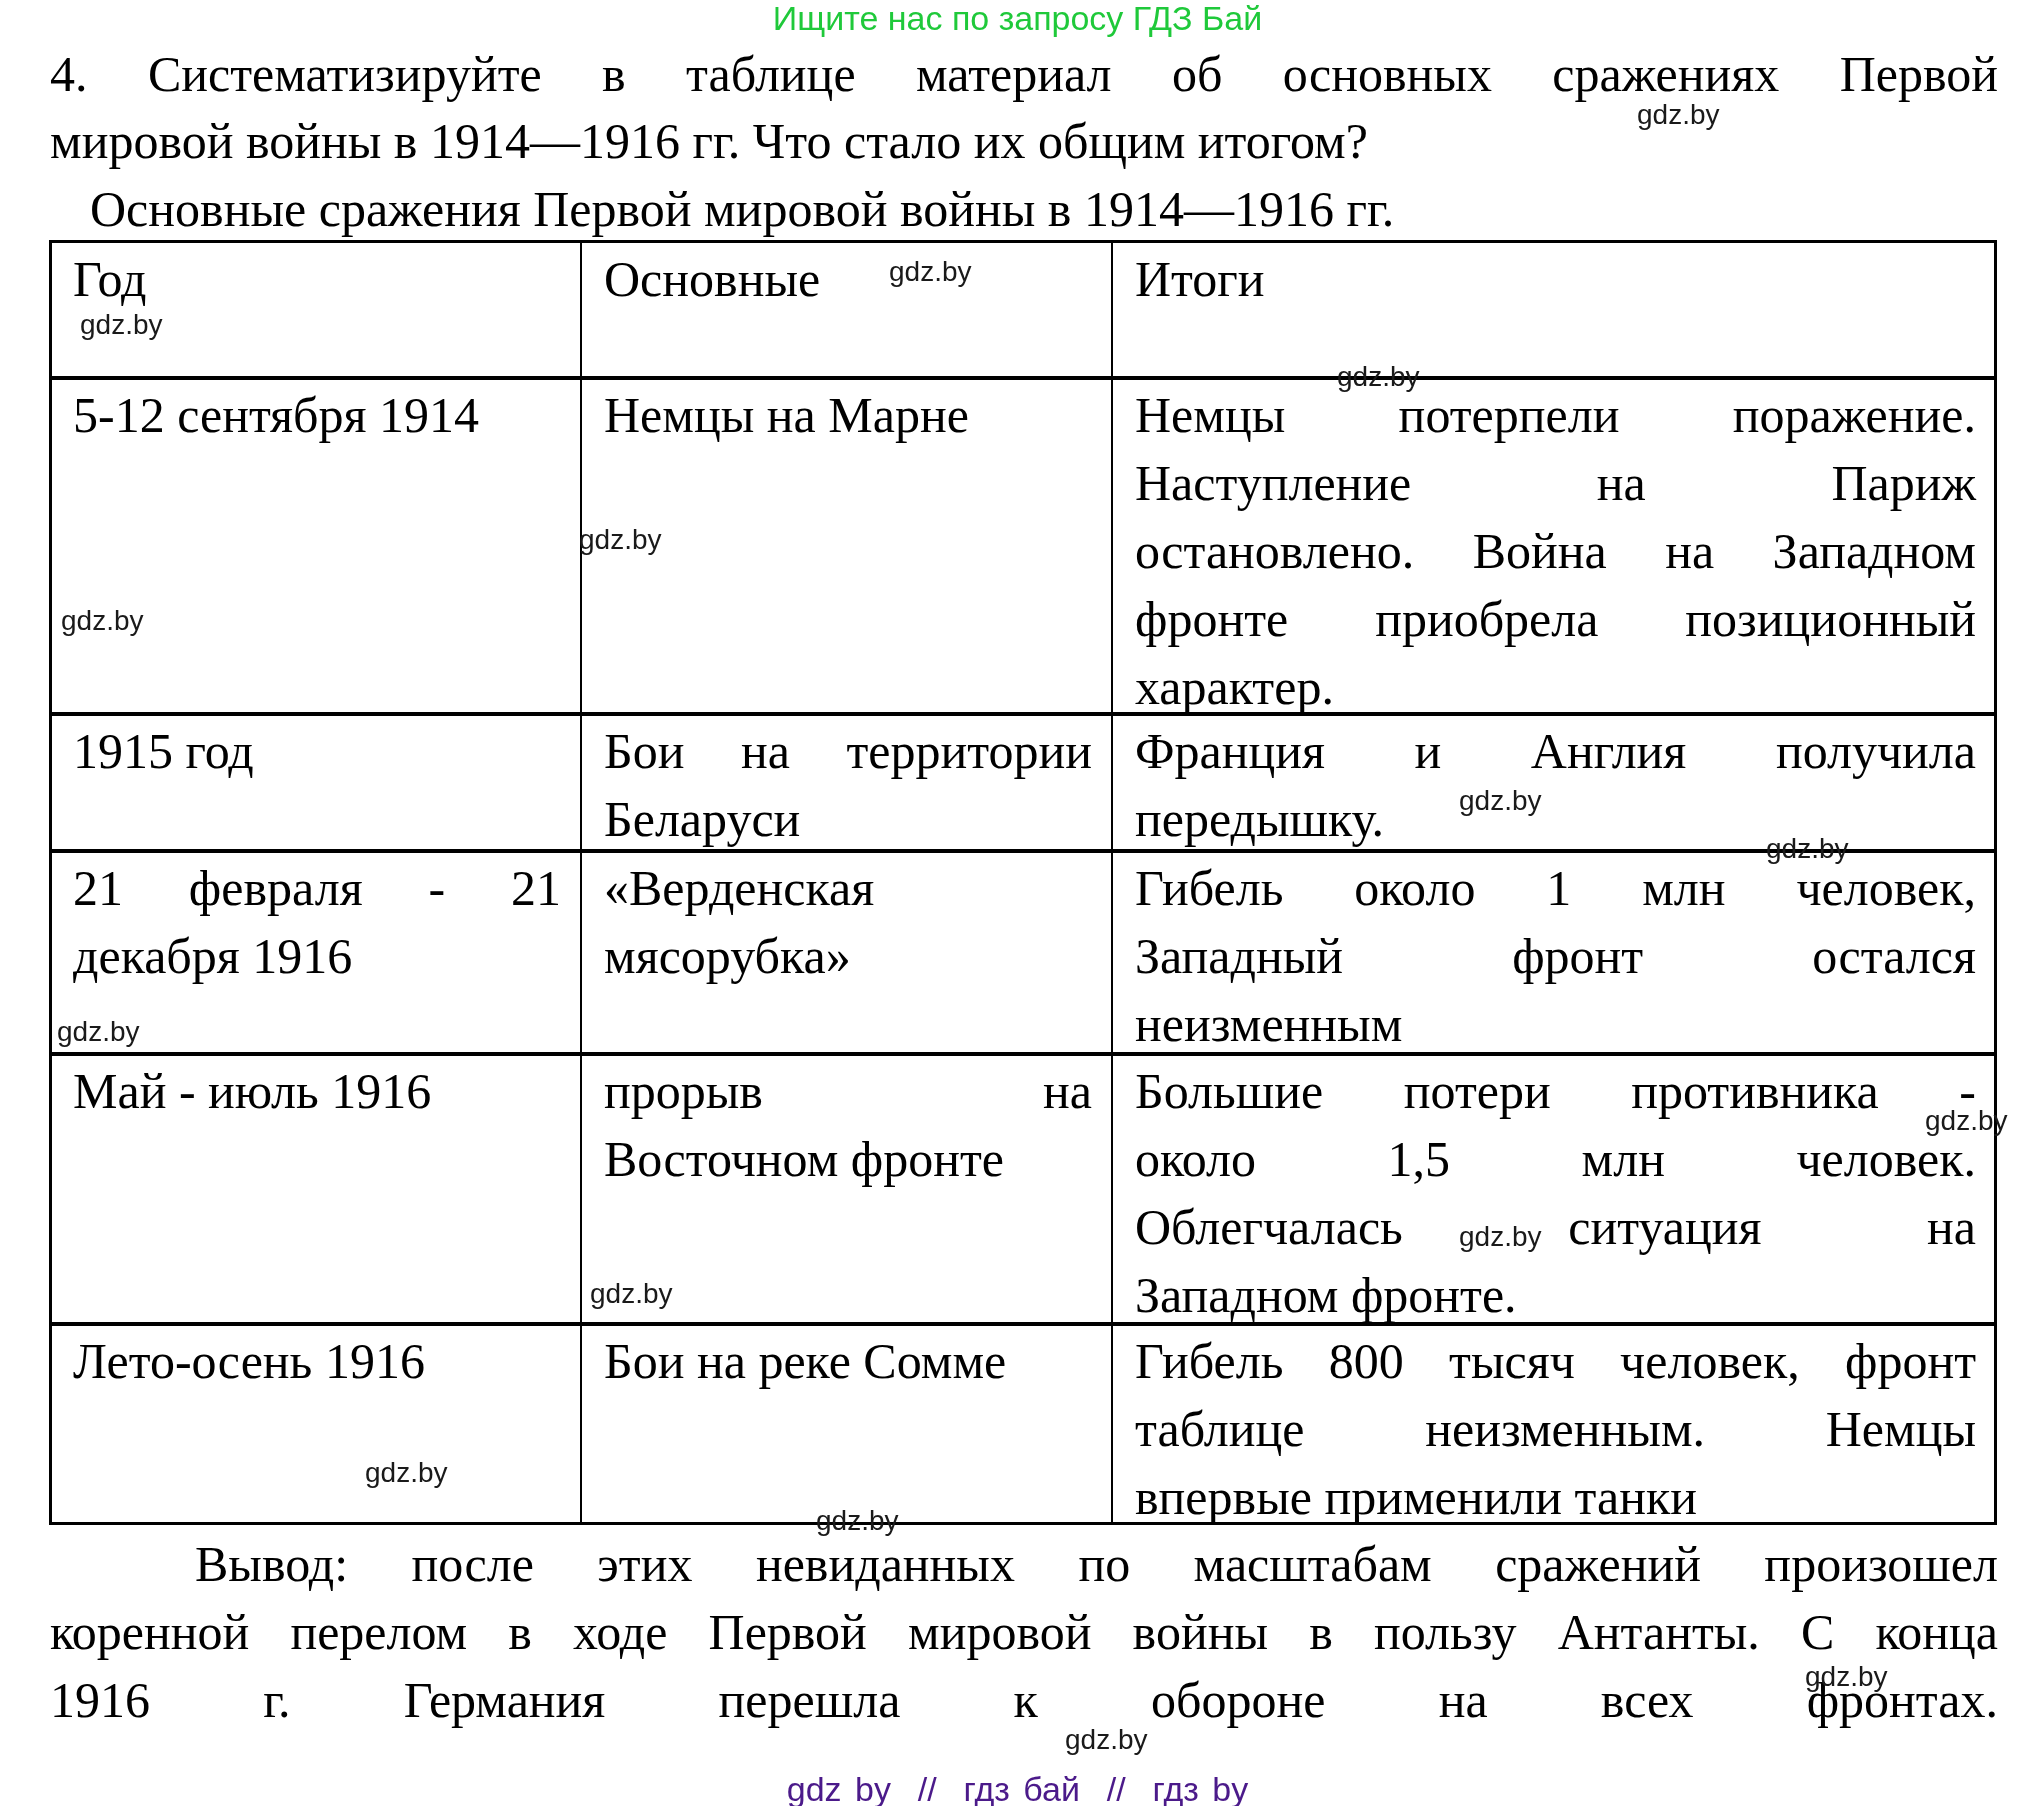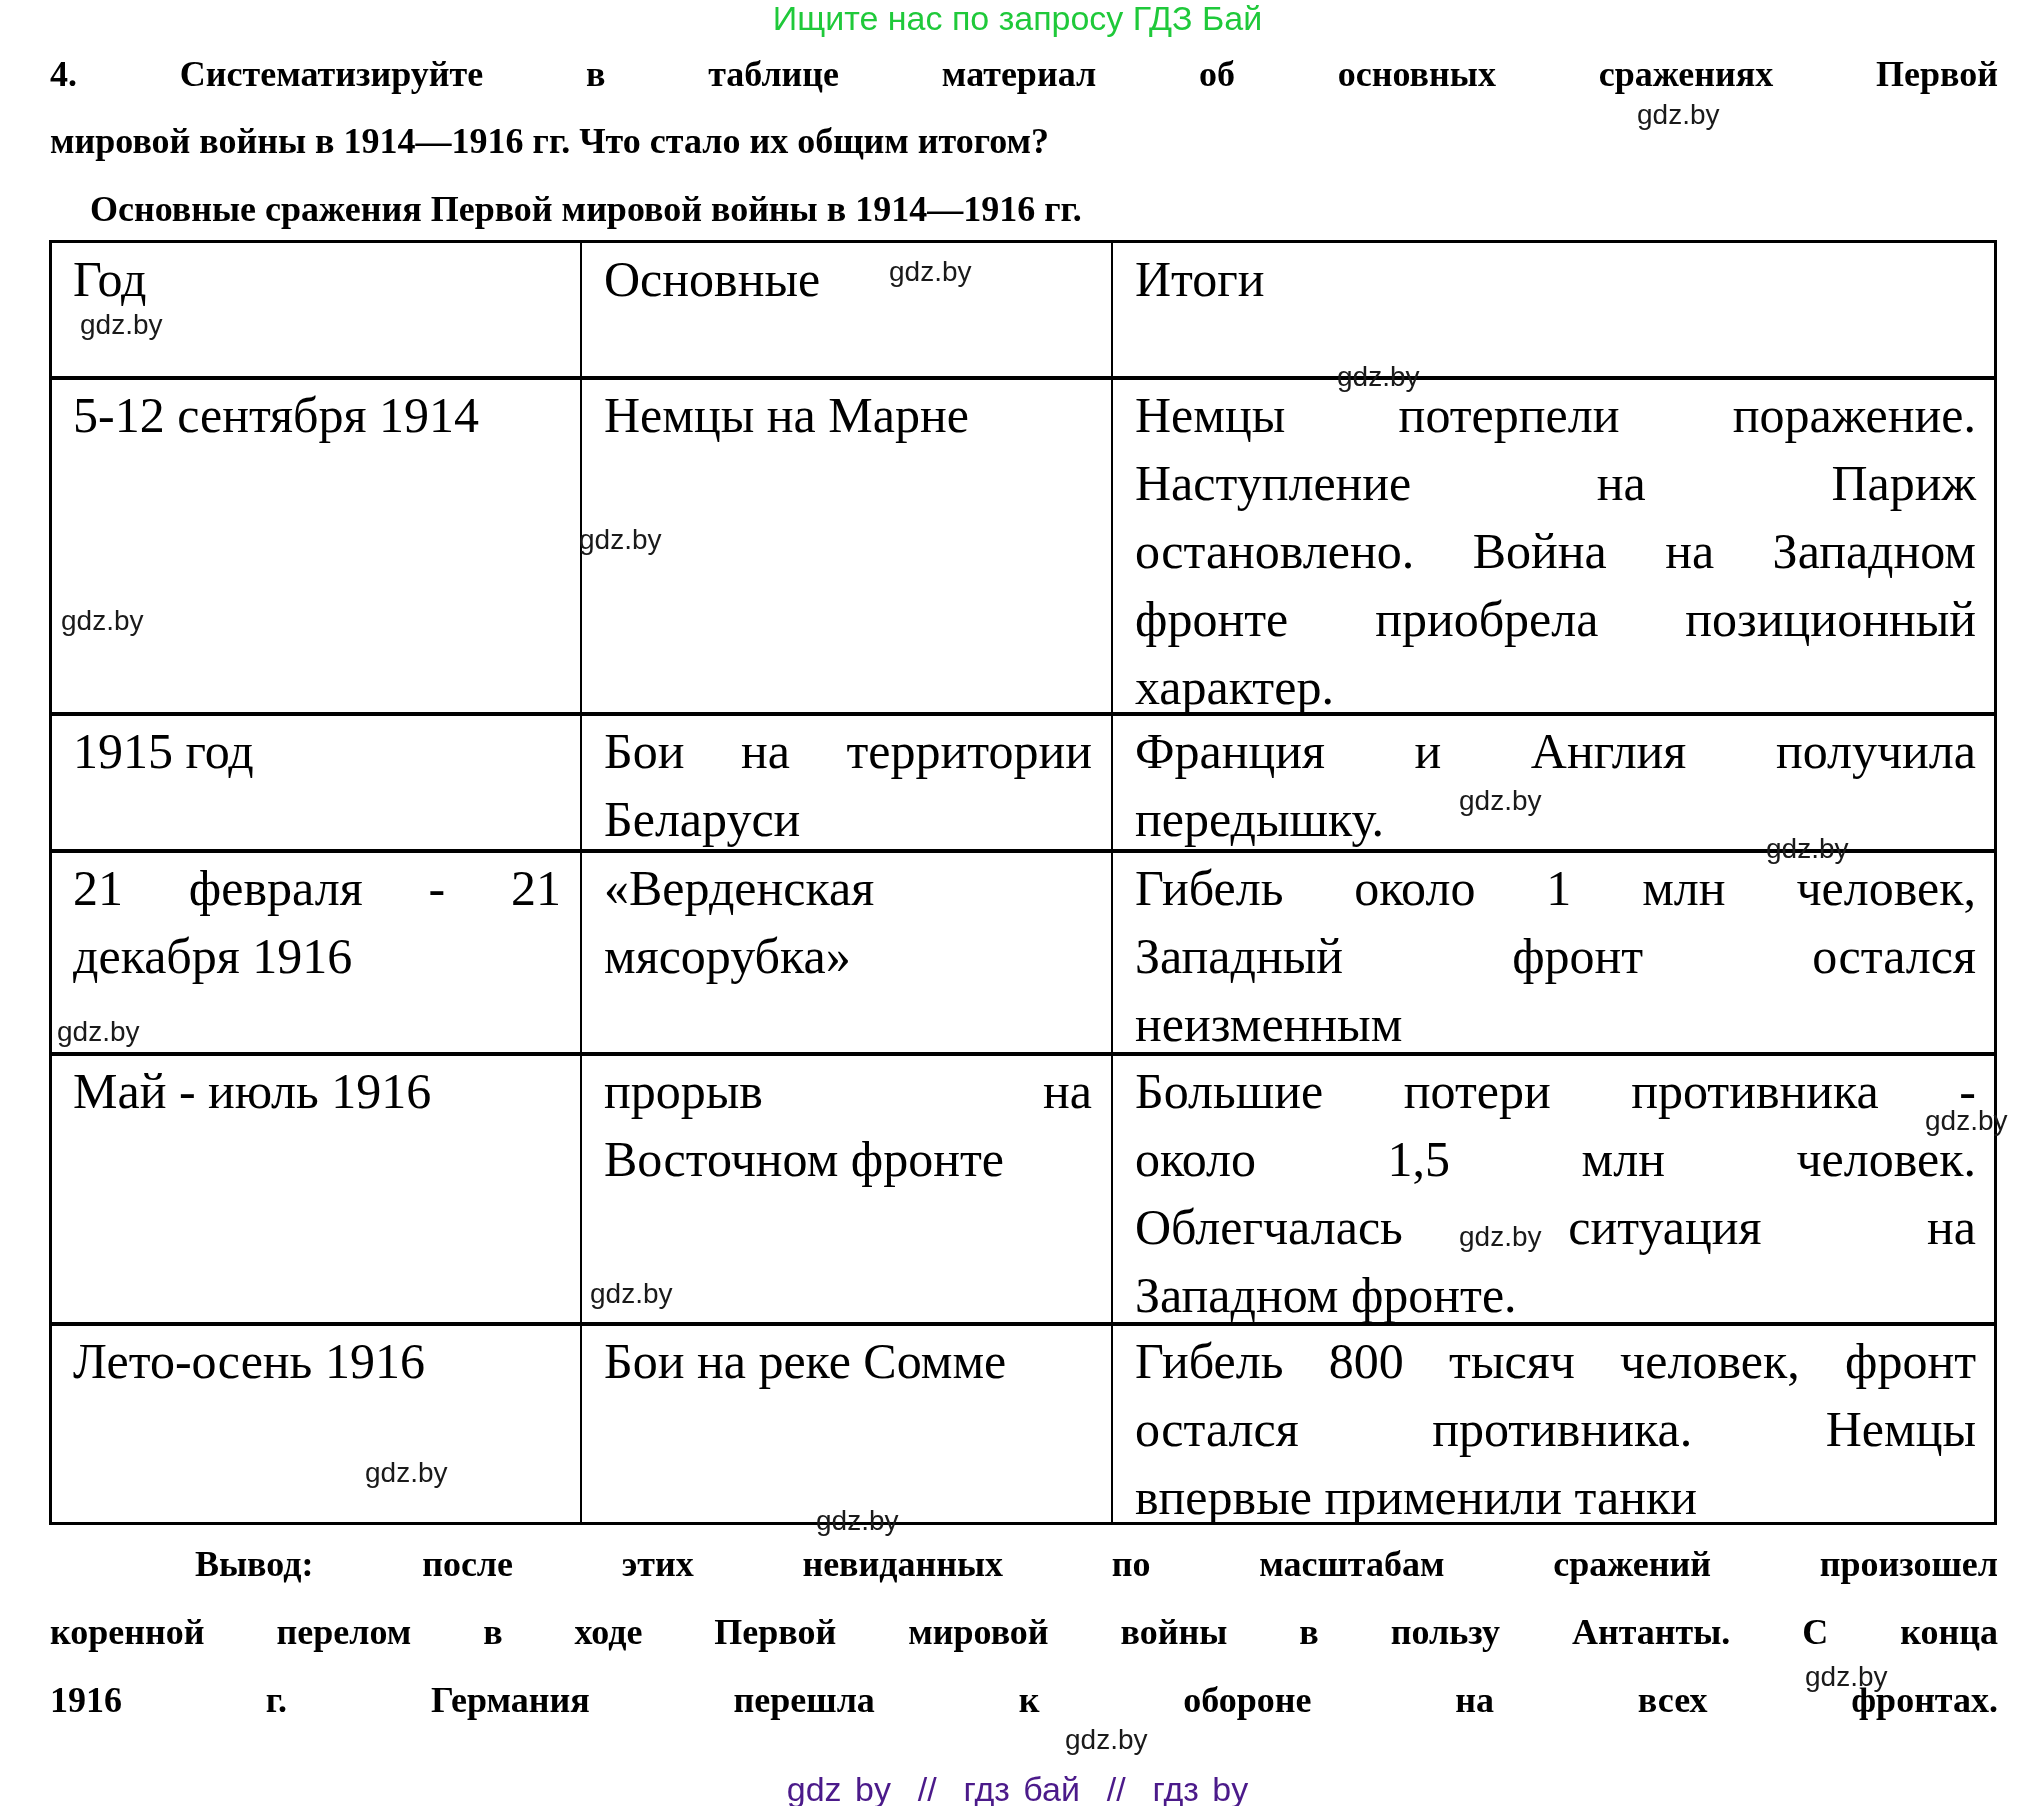--- a/index.html
+++ b/index.html
@@ -20,25 +20,24 @@
   .promo {
     left: 0; width: 2035px; top: -2px;
     text-align: center;
     font-family: "Liberation Sans", "DejaVu Sans", sans-serif;
     font-size: 34px;
     line-height: 40px;
   }
 
   .para {
     left: 50px; width: 1948px;
-    font-size: 36px;
+    font-size: 50px;
     line-height: 68px;
     text-align: justify;
     text-align-last: justify;
-    font-weight: bold;
   }
   .para.last-left { text-align-last: left; }
 
   .task-line1 { top: 40px; }
   .task-line2 { top: 107px; }
   .caption    { top: 175px; margin-left: 40px; }
 
   
   .tbl {
     left: 49px; top: 240px;
@@ -178,21 +177,21 @@
 <div class="wm" style="left:590px; top:1279px;">gdz.by</div>
 
 <div class="cell c1" style="top:1327px;">
   <span class="ll">Лето-осень 1916</span>
 </div>
 <div class="cell c2" style="top:1327px;">
   <span class="ll">Бои на реке Сомме</span>
 </div>
 <div class="cell c3" style="top:1327px;">
   <span class="jl">Гибель 800 тысяч человек, фронт</span>
-  <span class="jl">остался противника. Немцы</span>
+  <span class="jl">таблице неизменным. Немцы</span>
   <span class="ll">впервые применили танки</span>
 </div>
 <div class="wm" style="left:365px; top:1458px;">gdz.by</div>
 <div class="wm" style="left:816px; top:1506px;">gdz.by</div>
 
 <div class="abs para conclusion">
   <span class="jl" style="display:block; text-align:justify; text-align-last:justify; padding-left:145px;">Вывод: после этих невиданных по масштабам сражений произошел</span>
   <span style="display:block; text-align:justify; text-align-last:justify;">коренной перелом в ходе Первой мировой войны в пользу Антанты. С конца</span>
   <span style="display:block; text-align:right;">1916 г. Германия перешла к обороне на всех фронтах.</span>
 </div>

